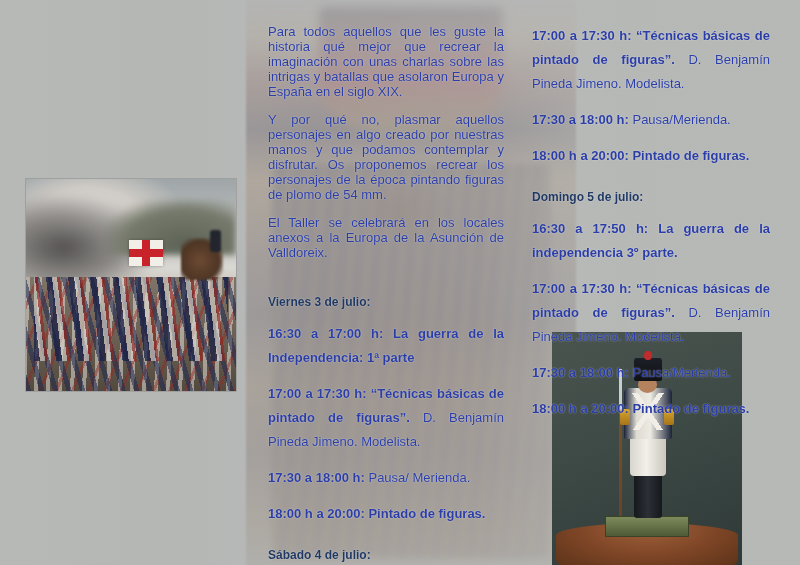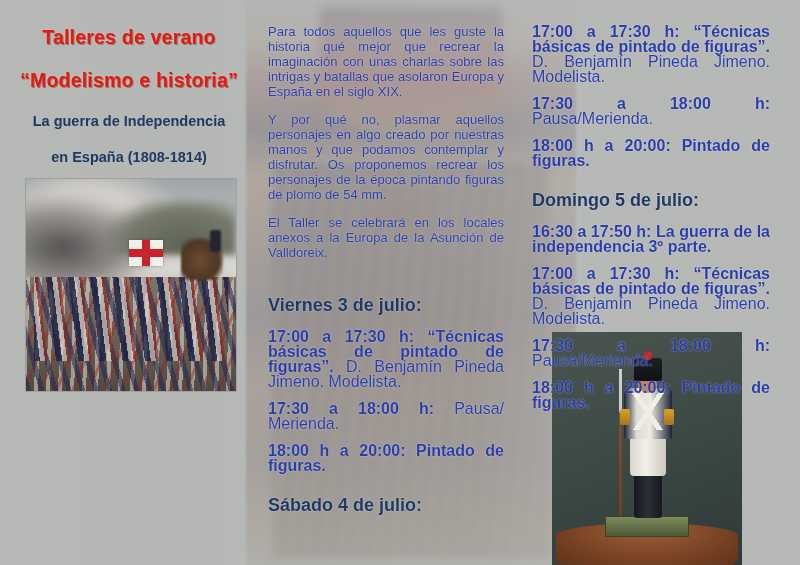--- a/index.html
+++ b/index.html
@@ -228,28 +228,28 @@
     text-align:justify;
     text-shadow:0 0 1.5px rgba(255,255,255,.55);
   }
 
   .sched-mid { left:268px; top:295px; width:236px; }
   .sched-right { left:532px; top:24px; width:238px; }
 
   .day-head {
     color:#1f3864;
     font-weight:bold;
-    font-size:18px;
+    font-size:12px;
     margin-bottom:13px;
     text-shadow:0 0 1.5px rgba(255,255,255,.6);
   }
   .sched-item {
     color:#2b3ea8;
-    font-size:16px;
-    line-height:15px;
+    font-size:13px;
+    line-height:24px;
     margin-bottom:12px;
     text-align:justify;
     text-shadow:0 0 1.5px rgba(255,255,255,.6);
   }
   .sched-item b { font-weight:bold; }
   .spacer-gap { height:10px; }
 
   .letter-col { left:12px; top:444px; width:230px; }
   .letter-col p {
     color:#2b3ea8;
@@ -260,26 +260,20 @@
   }
 </style>
 </head>
 <body>
 
 <div id="poster">
 
   <div class="bg-figure"></div>
   <div class="bg-wash"></div>
 
-  <div class="title-block">
-    <div class="t1">Talleres de verano</div>
-    <div class="t2">“Modelismo e historia”</div>
-    <div class="t3">La guerra de Independencia</div>
-    <div class="t4">en España  (1808-1814)</div>
-  </div>
 
   <div class="battle-img">
     <div class="sky"></div>
     <div class="smoke"></div>
     <div class="hill"></div>
     <div class="field"></div>
     <div class="troops"></div>
     <div class="flag"></div>
     <div class="rider"></div>
   </div>
@@ -302,20 +296,23 @@
   <div class="col intro-col">
     <p>Para todos aquellos que les guste la historia qué mejor que recrear la imaginación con unas charlas sobre las intrigas y batallas que asolaron Europa y España en el siglo XIX.</p>
     <p>Y por qué no, plasmar aquellos personajes en algo creado por nuestras manos y que podamos contemplar y disfrutar. Os proponemos recrear los personajes de la época pintando figuras de plomo de 54 mm.</p>
     <p>El Taller se celebrará en los locales anexos a la Europa de la Asunción de Valldoreix.</p>
   </div>
 
   <div class="col sched-mid">
     <div class="day-head">Viernes 3 de julio:</div>
 
     <div class="sched-item">
+      <b>16:30 a 17:00 h: La guerra de la Independencia: 1ª parte</b><span></span>
+    </div>
+    <div class="sched-item">
       <b>17:00 a 17:30 h: “Técnicas básicas de pintado de figuras”.</b><span> D. Benjamín Pineda Jimeno. Modelista.</span>
     </div>
     <div class="sched-item">
       <b>17:30 a 18:00 h:</b><span> Pausa/ Merienda.</span>
     </div>
     <div class="sched-item">
       <b>18:00 h a 20:00: Pintado de figuras.</b><span></span>
     </div>
 
     <div class="spacer-gap"></div>

